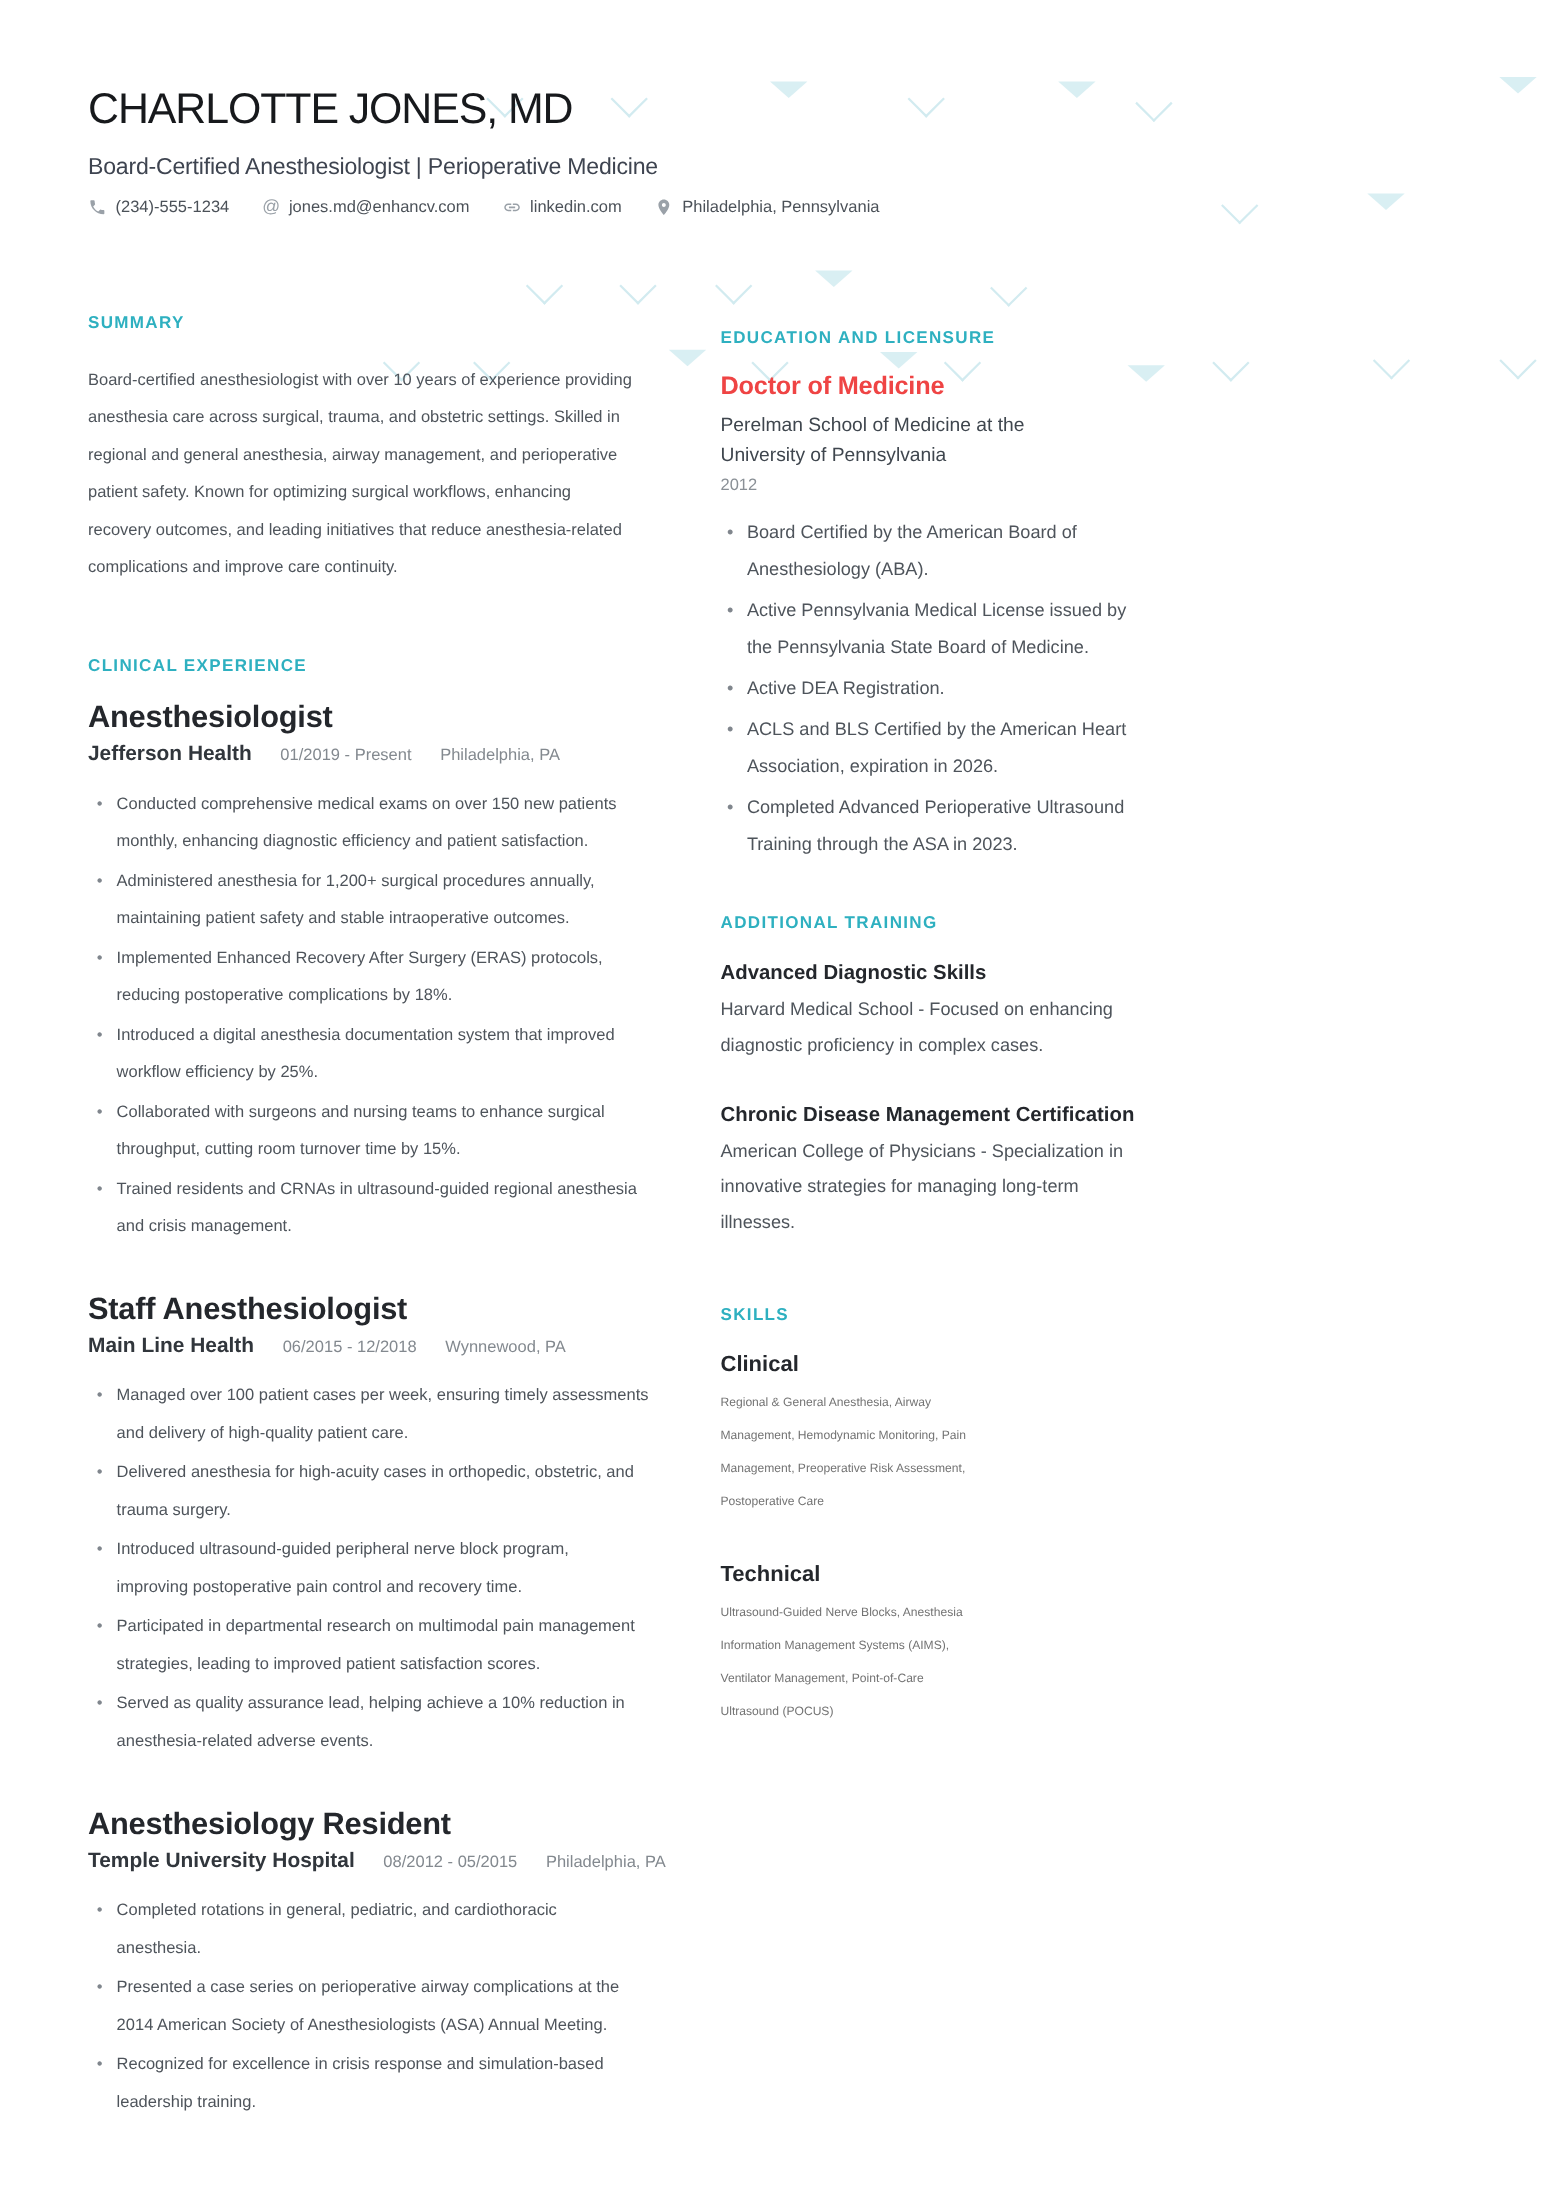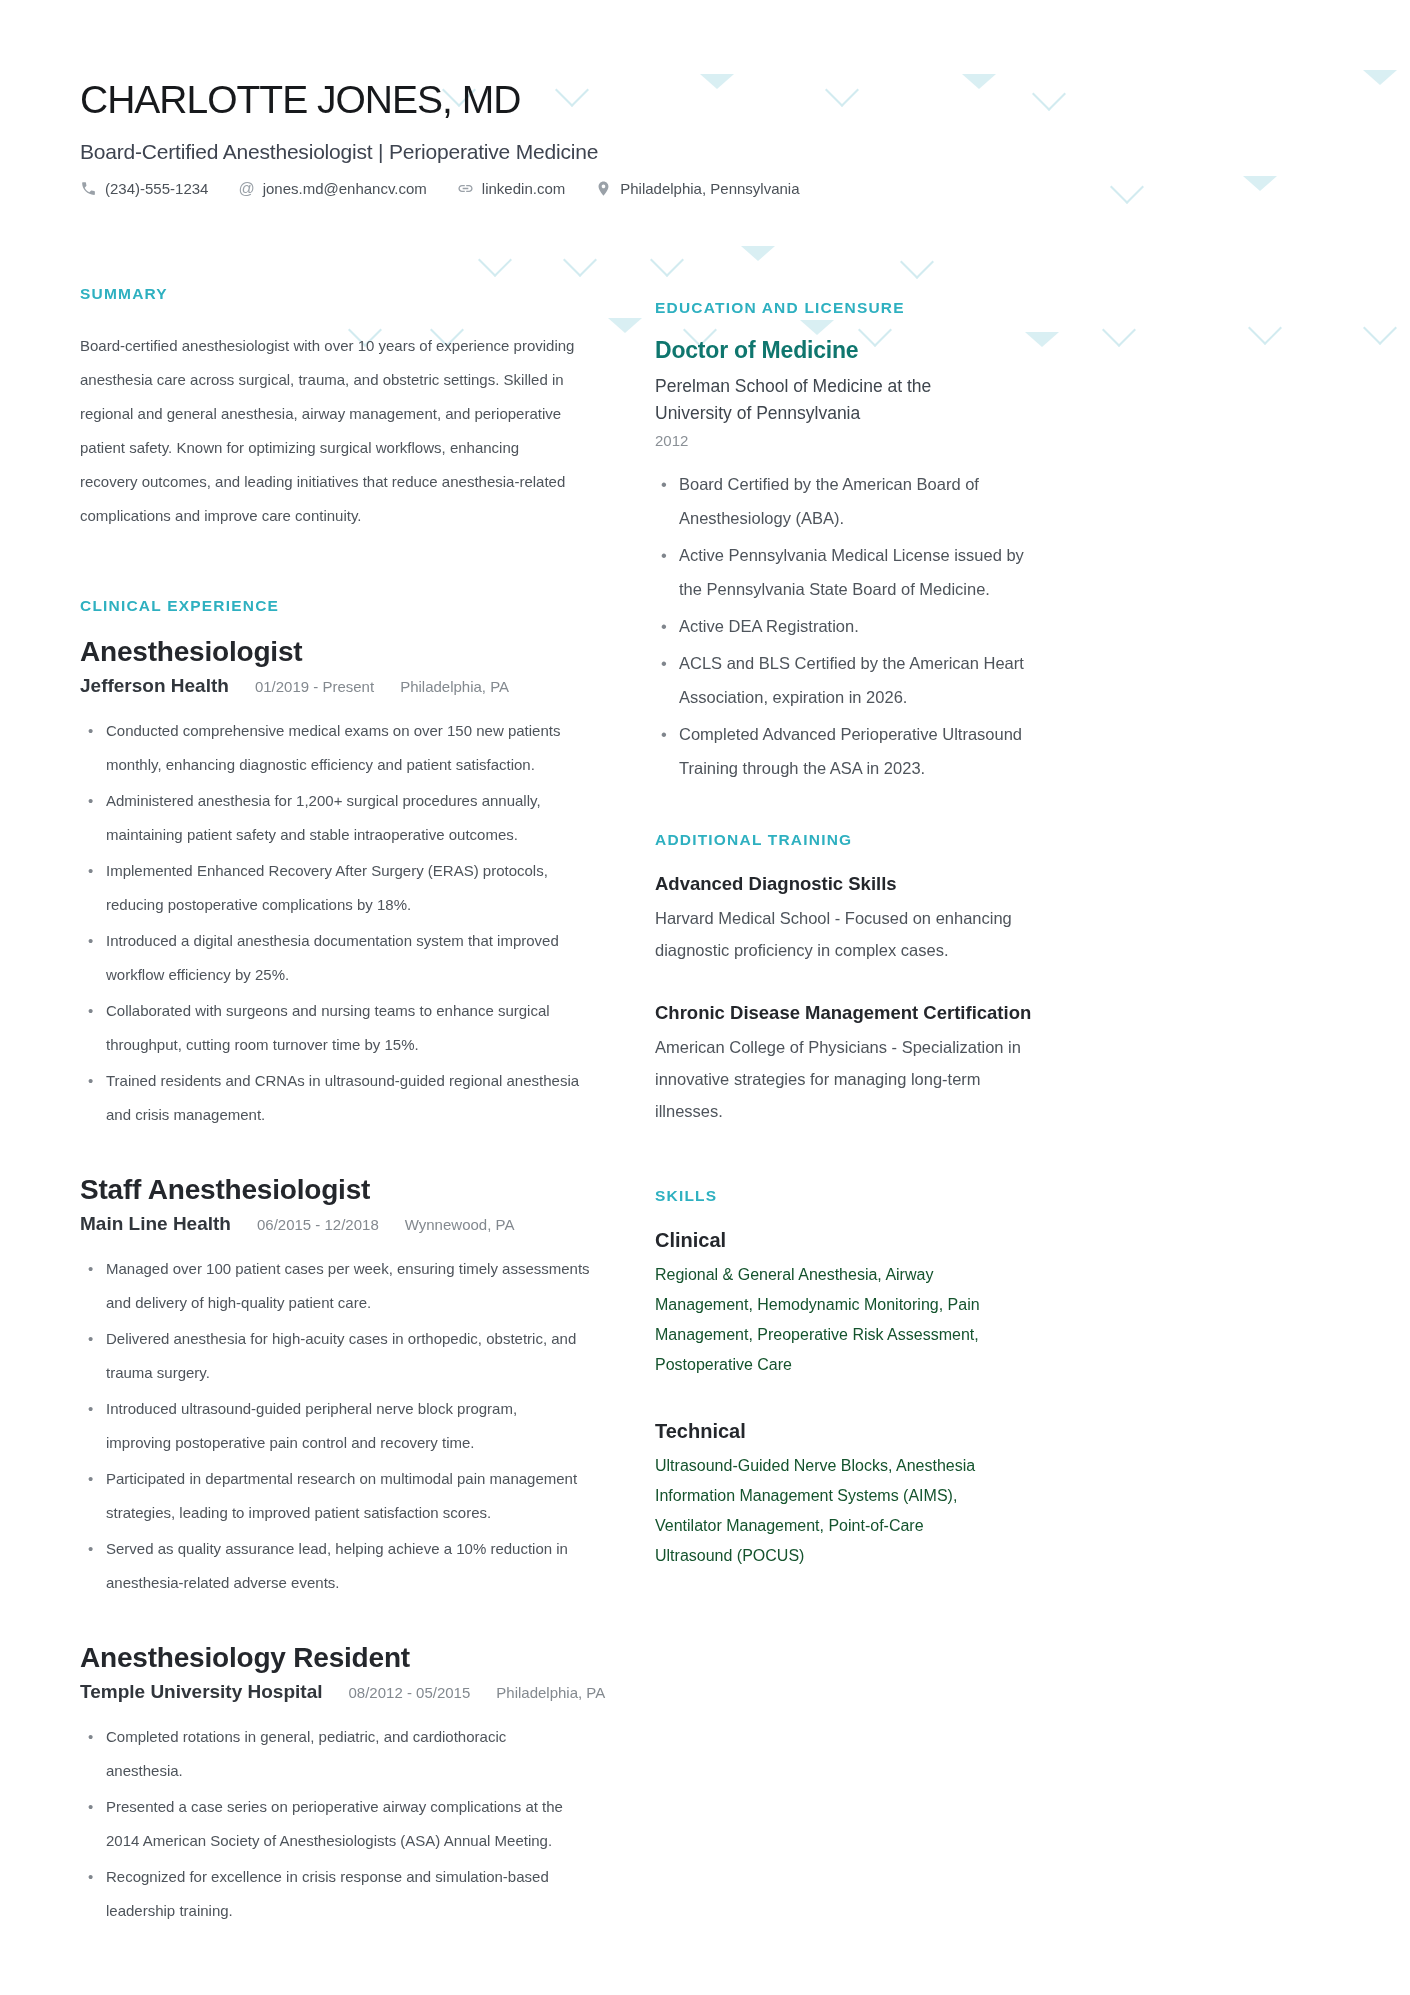--- a/index.html
+++ b/index.html
@@ -44,39 +44,39 @@
   .company-row { margin-top:7px; display:flex; align-items:baseline; gap:26px; }
   .company { font-size:19px; font-weight:700; color:#31363c; }
   .muted { font-size:15px; color:#83898f; }
 
   ul.blts { list-style:none; margin-top:17px; }
   ul.blts li { position:relative; padding-left:26px; font-size:15px; line-height:34px;
     color:#4e545b; white-space:pre-line; margin-bottom:2px; }
   ul.blts li::before { content:"•"; position:absolute; left:8px; top:0; color:#80868d; }
 
   
-  .degree { margin-top:20px; font-size:23px; font-weight:700; color:#0f766e; letter-spacing:-0.2px; }
+  .degree { margin-top:20px; font-size:23px; font-weight:700; color:#ef4444; letter-spacing:-0.2px; }
   .school { margin-top:9px; font-size:17.5px; line-height:27px; color:#3f464e; white-space:pre-line; }
   .year { margin-top:5px; font-size:15px; color:#8a9096; }
   ul.blts-r { list-style:none; margin-top:18px; }
   ul.blts-r li { position:relative; padding-left:24px; font-size:16.5px; line-height:34px;
     color:#4e545b; white-space:pre-line; margin-bottom:3px; }
   ul.blts-r li::before { content:"•"; position:absolute; left:6px; top:0; color:#80868d; }
 
   .sec-training { margin-top:46px; }
   .train-item { margin-top:24px; }
   .train-item + .train-item { margin-top:36px; }
   .train-title { font-size:18.5px; font-weight:700; color:#24272c; }
   .train-desc { margin-top:7px; font-size:16.5px; line-height:32px; color:#4e545b; white-space:pre-line; }
 
   .sec-skills { margin-top:60px; }
   .skill-group { margin-top:24px; }
   .skill-group + .skill-group { margin-top:40px; }
   .skill-cat { font-size:20px; font-weight:700; color:#24272c; }
-  .skill-text { margin-top:8px; font-size:16px; line-height:30px; color:#14532d; white-space:pre-line; }
+  .skill-text { margin-top:8px; font-size:11px; line-height:30px; color:#737373; white-space:pre-line; }
 </style>
 </head>
 <body>
 
 <div class="page">
   <div id="decor">
       <div class="tri-line" style="left: 447px; top: 78px;"></div>
       <div class="tri-line" style="left: 560px; top: 78px;"></div>
       <div class="tri-fill" style="left: 700px; top: 74px;"></div>
       <div class="tri-line" style="left: 830px; top: 78px;"></div>

